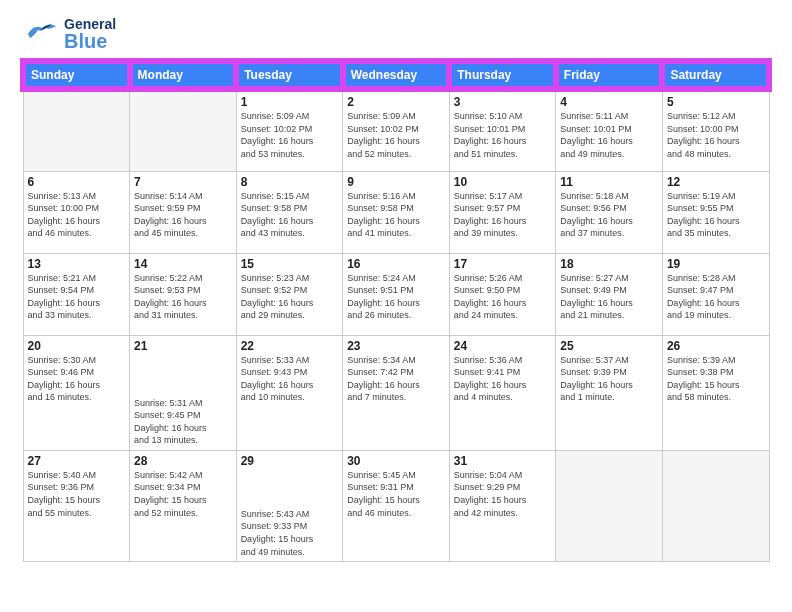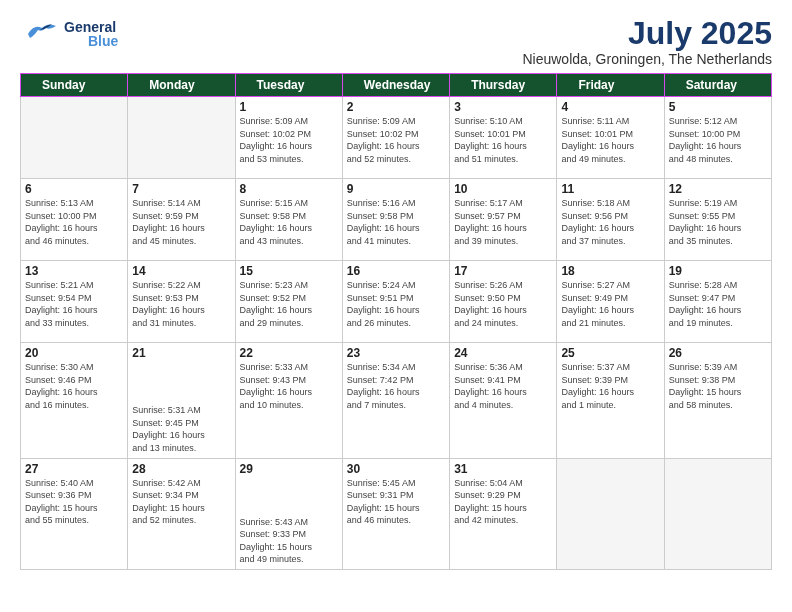--- a/index.html
+++ b/index.html
@@ -37,27 +37,27 @@
       color: #333;
       font-weight: normal;
     }
     .calendar {
       border-collapse: collapse;
       width: 100%;
       flex: 1;
       table-layout: fixed;
     }
     .calendar th {
-      background-color: #14532d;
+      background-color: #3b82f6;
       color: white;
       text-align: left;
-      padding: 4px 21px;
+      padding: 4px 5px;
       font-size: 12px;
       font-weight: bold;
-      border: 1px solid #d946ef;
+      border: 6px solid #d946ef;
     }
     .calendar td {
       border: 1px solid #ccc;
       vertical-align: top;
       padding: 3px 4px;
       font-size: 9.5px;
       color: #333;
       background: #fff;
       height: 82px;
     }
@@ -89,45 +89,40 @@
       display: flex;
       flex-direction: column;
       line-height: 1;
     }
     .logo-general {
       font-size: 14px;
       font-weight: bold;
       color: #1a3a6b;
     }
     .logo-blue {
-      font-size: 14px;
+      font-size: 20px;
       font-weight: bold;
       color: #4a90d9;
-      margin-left: 24px;
     }
   </style>
 </head>
 <body>
 
 <div class="page">
   <div class="header">
     <div class="logo-container">
       <svg class="logo-svg" viewBox="0 0 40 36">
 
         <path d="M8,18 Q14,8 22,12 Q28,6 36,10 Q30,14 26,12 Q22,16 18,14 Q14,20 10,22 Z" fill="#4a90d9"></path>
         <path d="M20,14 Q24,10 32,8 Q28,12 24,13 Z" fill="#1a3a6b"></path>
       </svg>
       <div class="logo-words">
         <span class="logo-general">General</span>
         <span class="logo-blue">Blue</span>
       </div>
-    </div>
-    <div class="title-block">
-      <div class="month-title">July 2025</div>
-      <div class="location-title">Nieuwolda, Groningen, The Netherlands</div>
     </div>
   </div>
 
   <table class="calendar">
     <thead>
       <tr>
         <th>Sunday</th>
         <th>Monday</th>
         <th>Tuesday</th>
         <th>Wednesday</th>

